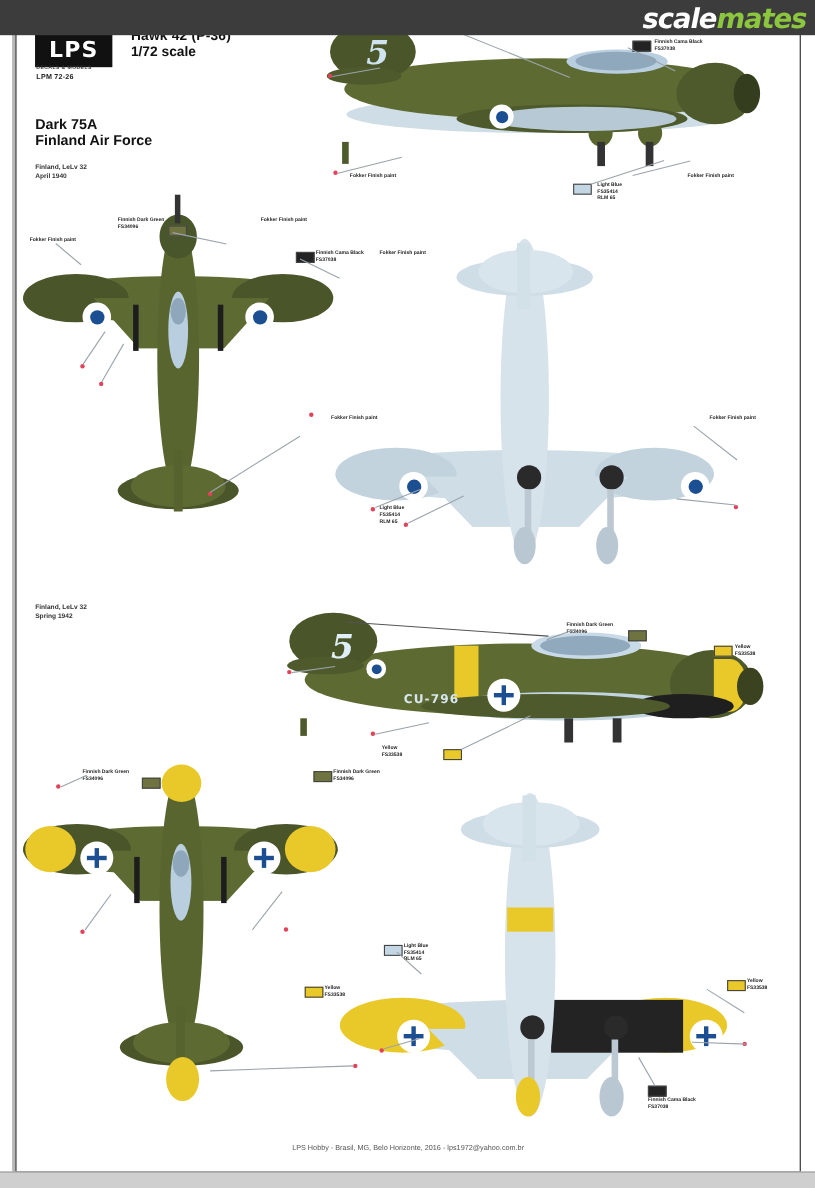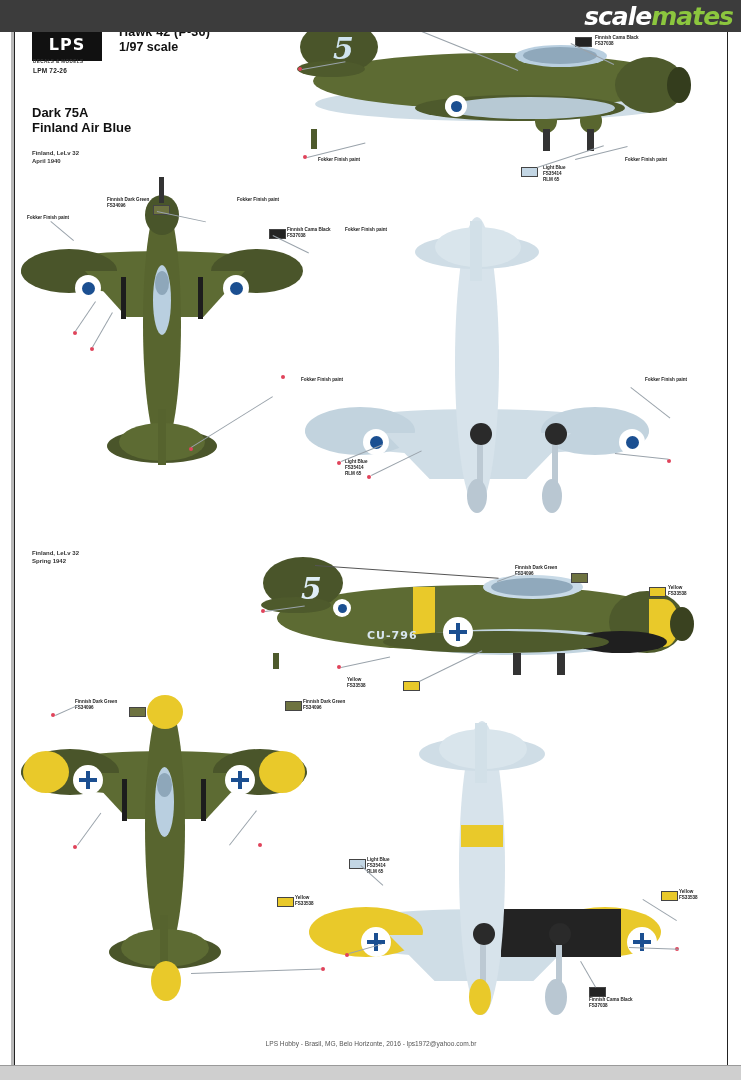--- a/index.html
+++ b/index.html
@@ -47,21 +47,21 @@
   .title-sub{
     position:absolute;left:104px;top:31px;
     font-size:12.5px;font-weight:bold;color:#111;
   }
   .logo{
     position:absolute;left:17px;top:22px;width:66px;height:26px;
     background:#111;border:2px solid #111;
   }
   .logo span{
     display:block;text-align:center;color:#fff;font-weight:bold;
-    font-size:16px;line-height:24px;letter-spacing:1px;
+    font-size:20px;line-height:24px;letter-spacing:1px;
     font-family:"DejaVu Sans", sans-serif;
   }
   .logo-sub{
     position:absolute;left:18px;top:50px;font-size:4.6px;color:#333;
     letter-spacing:.4px;font-weight:bold;
   }
   .logo-code{
     position:absolute;left:18px;top:58px;font-size:6.5px;color:#222;
     font-weight:bold;letter-spacing:.2px;
   }
@@ -128,24 +128,24 @@
   <div class="frame">
   <div class="frameinner">
 
     <div class="logo">
       <span>LPS</span>
     </div>
     <div class="logo-sub">DECALS &amp; MODELS</div>
     <div class="logo-code">LPM 72-26</div>
 
     <div class="title-main">Hawk 42 (P-36)</div>
-    <div class="title-sub">1/97 scale</div>
+    <div class="title-sub">1/72 scale</div>
 
     <div class="blk-title" style="left:17px;top:96px;">Dark 75A</div>
-    <div class="blk-title" style="left:17px;top:111px;">Finland Air Blue</div>
+    <div class="blk-title" style="left:17px;top:111px;">Finland Air Force</div>
     <div class="blk-sub" style="left:17px;top:140px;">Finland, LeLv 32</div>
     <div class="blk-sub" style="left:17px;top:148px;">April 1940</div>
 
     <div class="sec-label" style="left:17px;top:540px;">Finland, LeLv 32</div>
     <div class="sec-label" style="left:17px;top:548px;">Spring 1942</div>
 
     <div>
 
       <div class="el" style="left:300px;top:78px;width:360px;height:34px;background:#cfdde6;"></div>
 

